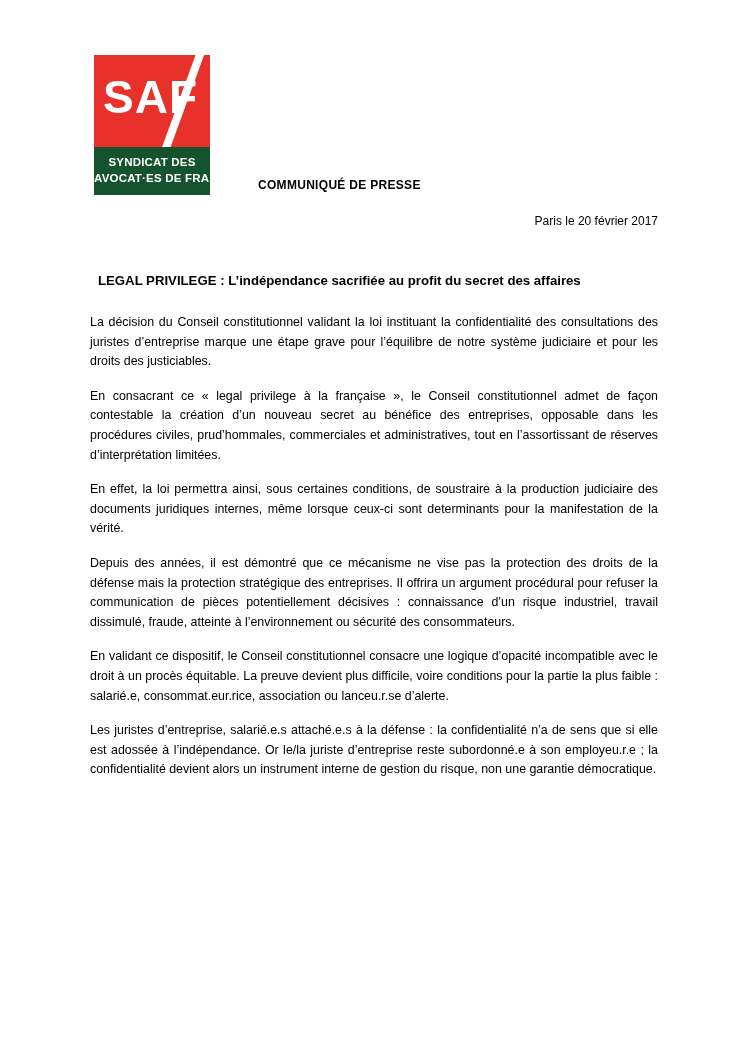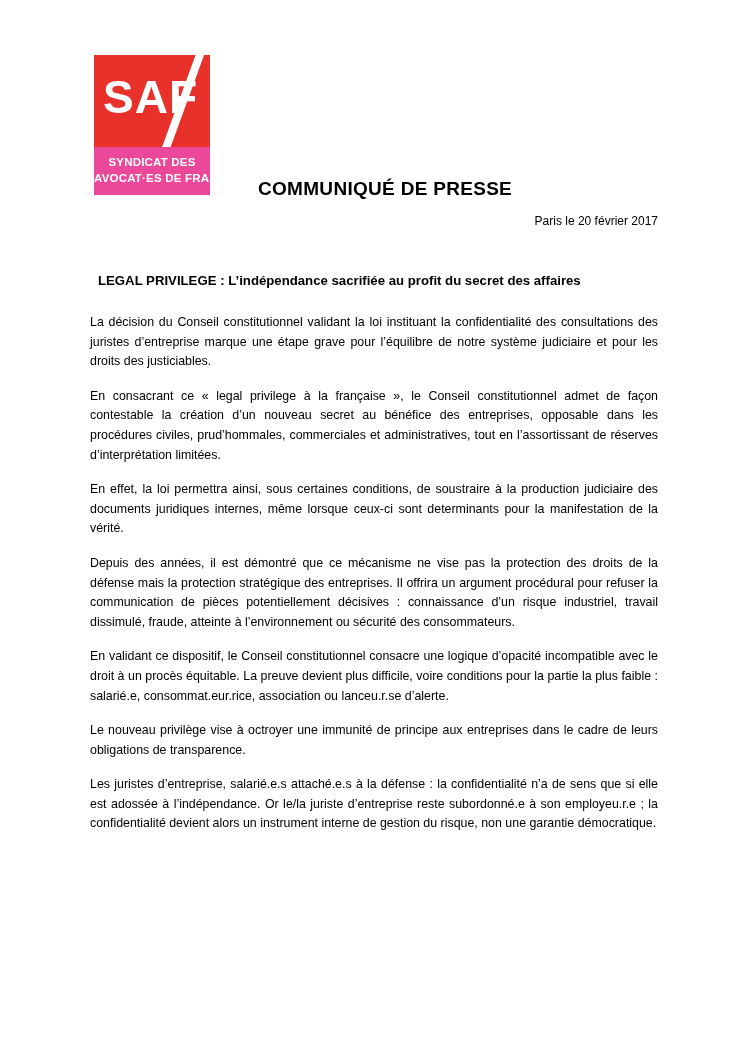--- a/index.html
+++ b/index.html
@@ -60,40 +60,40 @@
     top: -6px;
     width: 8px;
     height: 110px;
     background: #ffffff;
     transform: rotate(20deg);
   }
   .logo-bottom {
     position: relative;
     width: 116px;
     height: 48px;
-    background: #ec4899;
+    background: #14532d;
     color: #ffffff;
     box-sizing: border-box;
     padding-top: 7px;
     text-align: center;
   }
   .logo-bottom div {
     font-family: "Liberation Sans", sans-serif;
     font-weight: bold;
     font-size: 11.5px;
     letter-spacing: 0.2px;
     line-height: 16px;
     white-space: nowrap;
   }
   .doc-type {
     position: absolute;
     left: 258px;
     top: 178px;
     font-weight: bold;
-    font-size: 19px;
+    font-size: 12px;
     letter-spacing: 0.3px;
   }
   .place-date {
     position: absolute;
     right: 90px;
     top: 214px;
     font-size: 12px;
   }
 
   
@@ -145,17 +145,16 @@
   </div>
 
   <div class="content">
     <h1 class="title">LEGAL PRIVILEGE : L’indépendance sacrifiée au profit du secret des affaires</h1>
 
     <p class="para">La décision du Conseil constitutionnel validant la loi instituant la confidentialité des consultations des juristes d’entreprise marque une étape grave pour l’équilibre de notre système judiciaire et pour les droits des justiciables.</p>
     <p class="para">En consacrant ce « legal privilege à la française », le Conseil constitutionnel admet de façon contestable la création d’un nouveau secret au bénéfice des entreprises, opposable dans les procédures civiles, prud’hommales, commerciales et administratives, tout en l’assortissant de réserves d’interprétation limitées.</p>
     <p class="para">En effet, la loi permettra ainsi, sous certaines conditions, de soustraire à la production judiciaire des documents juridiques internes, même lorsque ceux-ci sont determinants pour la manifestation de la vérité.</p>
     <p class="para">Depuis des années, il est démontré que ce mécanisme ne vise pas la protection des droits de la défense mais la protection stratégique des entreprises. Il offrira un argument procédural pour refuser la communication de pièces potentiellement décisives : connaissance d’un risque industriel, travail dissimulé, fraude, atteinte à l’environnement ou sécurité des consommateurs.</p>
     <p class="para">En validant ce dispositif, le Conseil constitutionnel consacre une logique d’opacité incompatible avec le droit à un procès équitable. La preuve devient plus difficile, voire conditions pour la partie la plus faible : salarié.e, consommat.eur.rice, association ou lanceu.r.se d’alerte.</p>
-    <p class="para">Le nouveau privilège vise à octroyer une immunité de principe aux entreprises dans le cadre de leurs obligations de transparence.</p>
     <p class="para">Les juristes d’entreprise, salarié.e.s attaché.e.s à la défense : la confidentialité n’a de sens que si elle est adossée à l’indépendance. Or le/la juriste d’entreprise reste subordonné.e à son employeu.r.e ; la confidentialité devient alors un instrument interne de gestion du risque, non une garantie démocratique.</p>
   </div>
 
 </div>
 
 </body></html>

